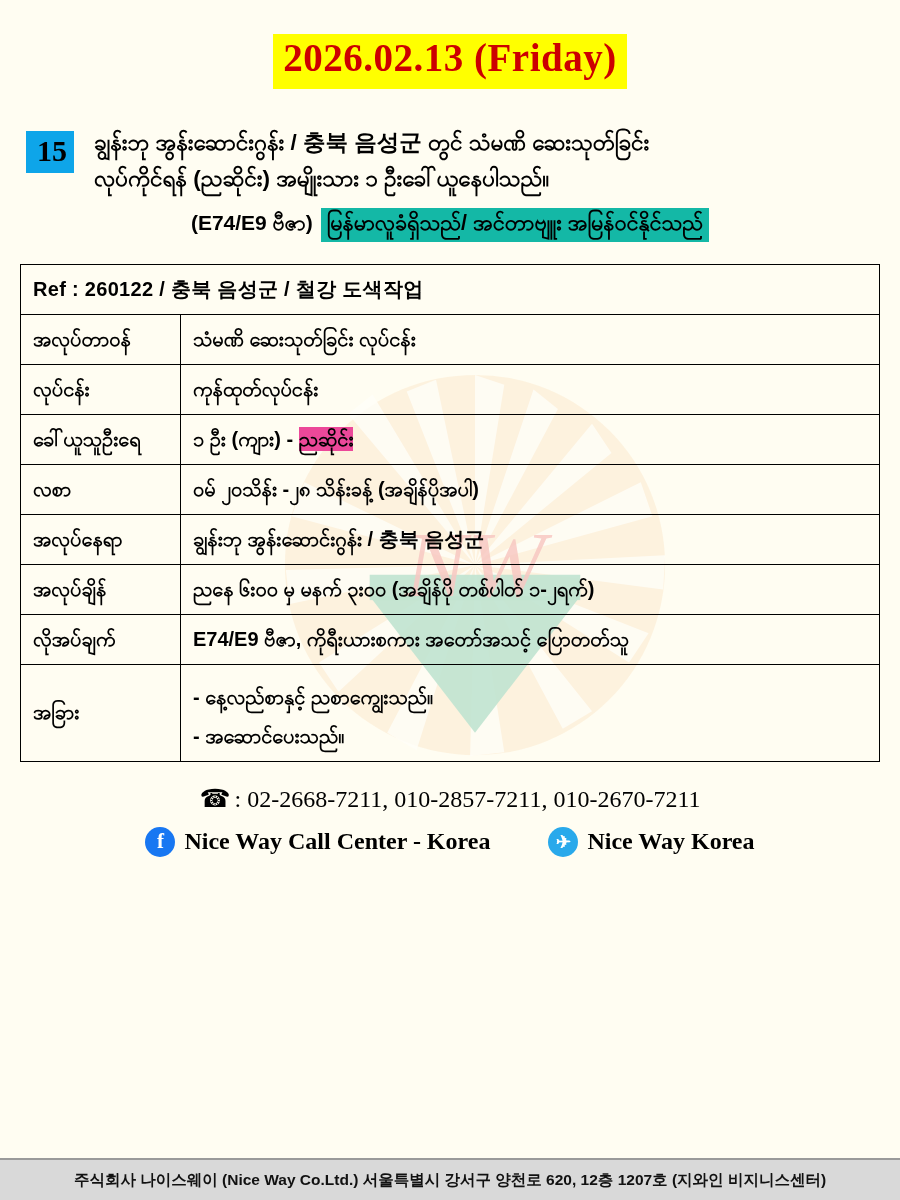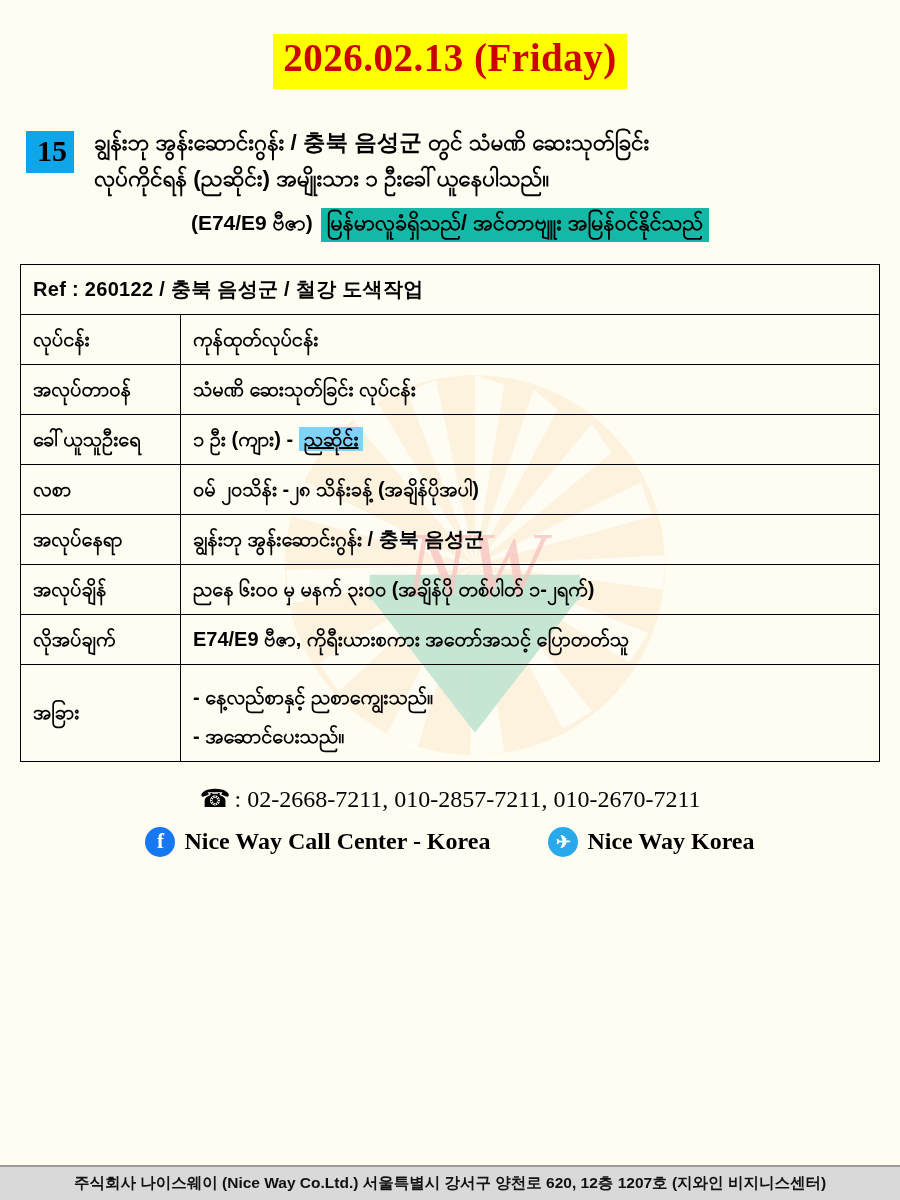--- a/index.html
+++ b/index.html
@@ -118,23 +118,22 @@
     padding: 13px 10px;
   }
   td.label {
     width: 160px;
     white-space: nowrap;
   }
   td.value {
     width: 700px;
   }
   .hl-cyan {
-    background: #7dd3fc;
-    padding: 1px 5px;
-    text-decoration: underline;
+    background: #ec4899;
+    padding: 1px 0;
   }
   .multiline div { display: block; margin-top: 8px; }
 
   
   .phone-row {
     margin-top: 22px;
     text-align: center;
     font-family: "Liberation Serif", serif;
     font-size: 24px;
     color: #000;
@@ -173,21 +172,21 @@
   }
   .fb { background: #1877f2; }
   .tg { background: #29a9eb; font-size: 18px; }
 
   
   .footer {
     position: absolute;
     left: 0;
     bottom: 0;
     width: 900px;
-    height: 35px;
+    height: 42px;
     background: #d9d9d9;
     border-top: 2px solid #9a9a9a;
     display: flex;
     align-items: center;
     justify-content: center;
     font-size: 15.5px;
     font-weight: bold;
     color: #111;
     z-index: 3;
     text-align: center;
@@ -240,26 +239,26 @@
       <span class="ref-paren">(E74/E9 ဗီဇာ)</span>
       <span class="cyan">မြန်မာလူခံရှိသည်/ အင်တာဗျူး အမြန်ဝင်နိုင်သည်</span>
     </div>
 
     <table class="info">
       <tbody>
         <tr>
           <td class="ref-cell" colspan="2">Ref : 260122 / 충북 음성군 / 철강 도색작업</td>
         </tr>
         <tr>
+          <td class="label">အလုပ်တာဝန်</td>
+          <td class="value">သံမဏိ ဆေးသုတ်ခြင်း လုပ်ငန်း</td>
+        </tr>
+        <tr>
           <td class="label">လုပ်ငန်း</td>
           <td class="value">ကုန်ထုတ်လုပ်ငန်း</td>
-        </tr>
-        <tr>
-          <td class="label">အလုပ်တာဝန်</td>
-          <td class="value">သံမဏိ ဆေးသုတ်ခြင်း လုပ်ငန်း</td>
         </tr>
         <tr>
           <td class="label">ခေါ်ယူသူဦးရေ</td>
           <td class="value"><span>၁ ဦး (ကျား) - </span><span class="hl-cyan">ညဆိုင်း</span></td>
         </tr>
         <tr>
           <td class="label">လစာ</td>
           <td class="value">ဝမ် ၂ဝသိန်း -၂၈ သိန်းခန့် (အချိန်ပိုအပါ)</td>
         </tr>
         <tr>

